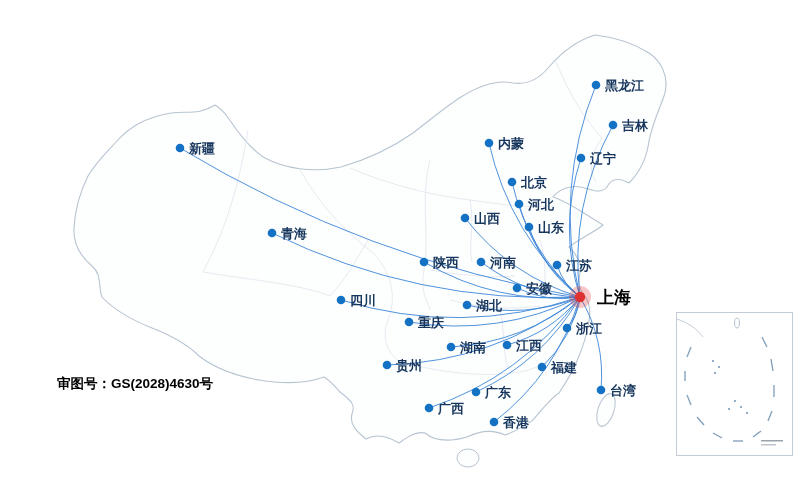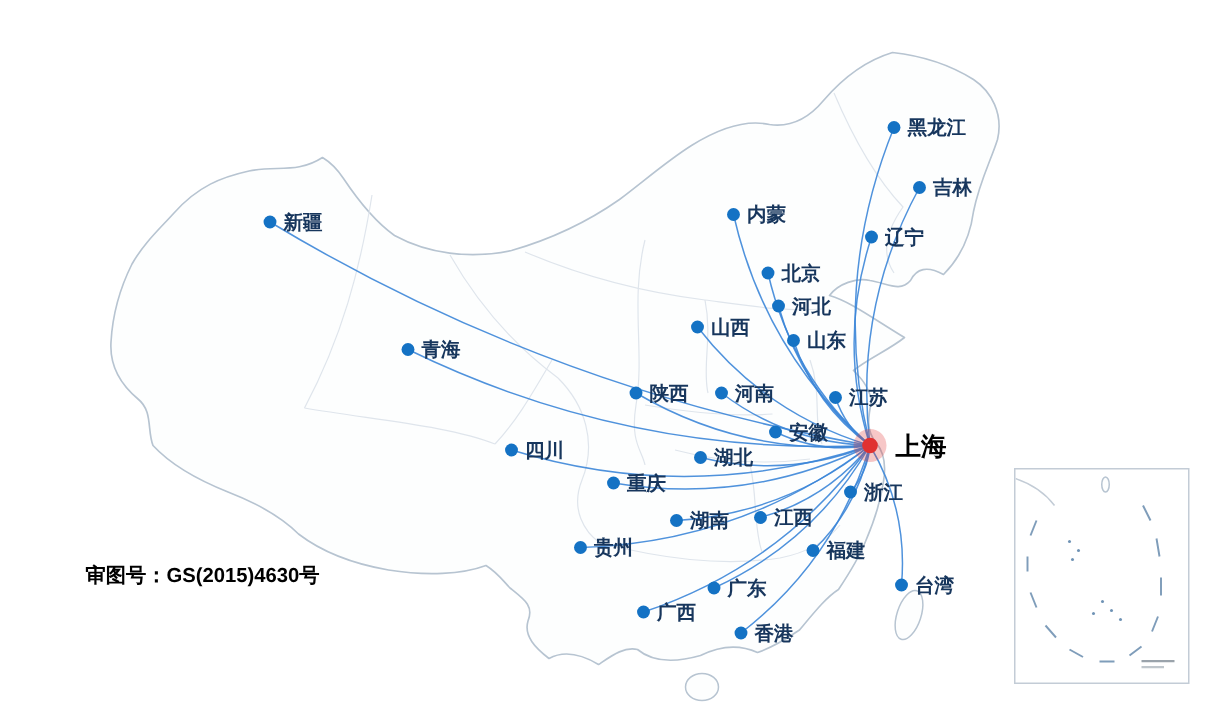--- a/index.html
+++ b/index.html
@@ -152,21 +152,21 @@
         <text x="516" y="349.5" class="plabel" fill="#17365d">江西</text>
         <text x="396" y="369.5" class="plabel" fill="#17365d">贵州</text>
         <text x="551" y="371.5" class="plabel" fill="#17365d">福建</text>
         <text x="610" y="394.5" class="plabel" fill="#17365d">台湾</text>
         <text x="485" y="396.5" class="plabel" fill="#17365d">广东</text>
         <text x="438" y="412.5" class="plabel" fill="#17365d">广西</text>
         <text x="503" y="426.5" class="plabel" fill="#17365d">香港</text>
       </g>
   </svg>
 
-  <div class="approval">审图号：GS(2015)4630号</div>
+  <div class="approval">审图号：GS(2028)4630号</div>
 
   <div class="inset">
     <svg width="115" height="142" viewBox="0 0 115 142">
       <path class="inset-coast" d="M0,6 C12,10 20,16 26,24"></path>
       <ellipse class="island" cx="60" cy="10" rx="2.5" ry="5"></ellipse>
       <g>
         <path class="ndash" d="M14,34 L10,44"></path>
         <path class="ndash" d="M8,58 L8,68"></path>
         <path class="ndash" d="M10,82 L14,92"></path>
         <path class="ndash" d="M20,104 L27,112"></path>

